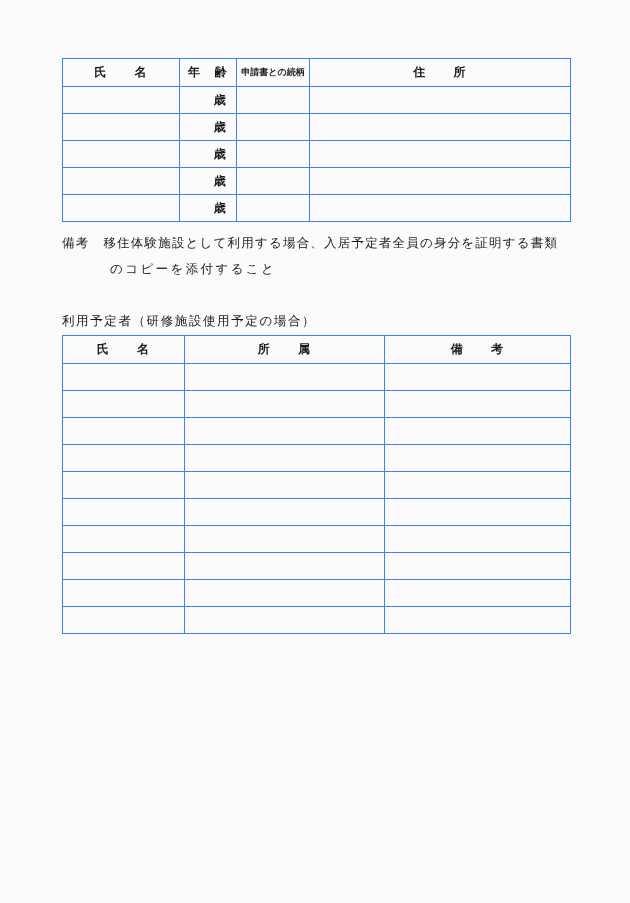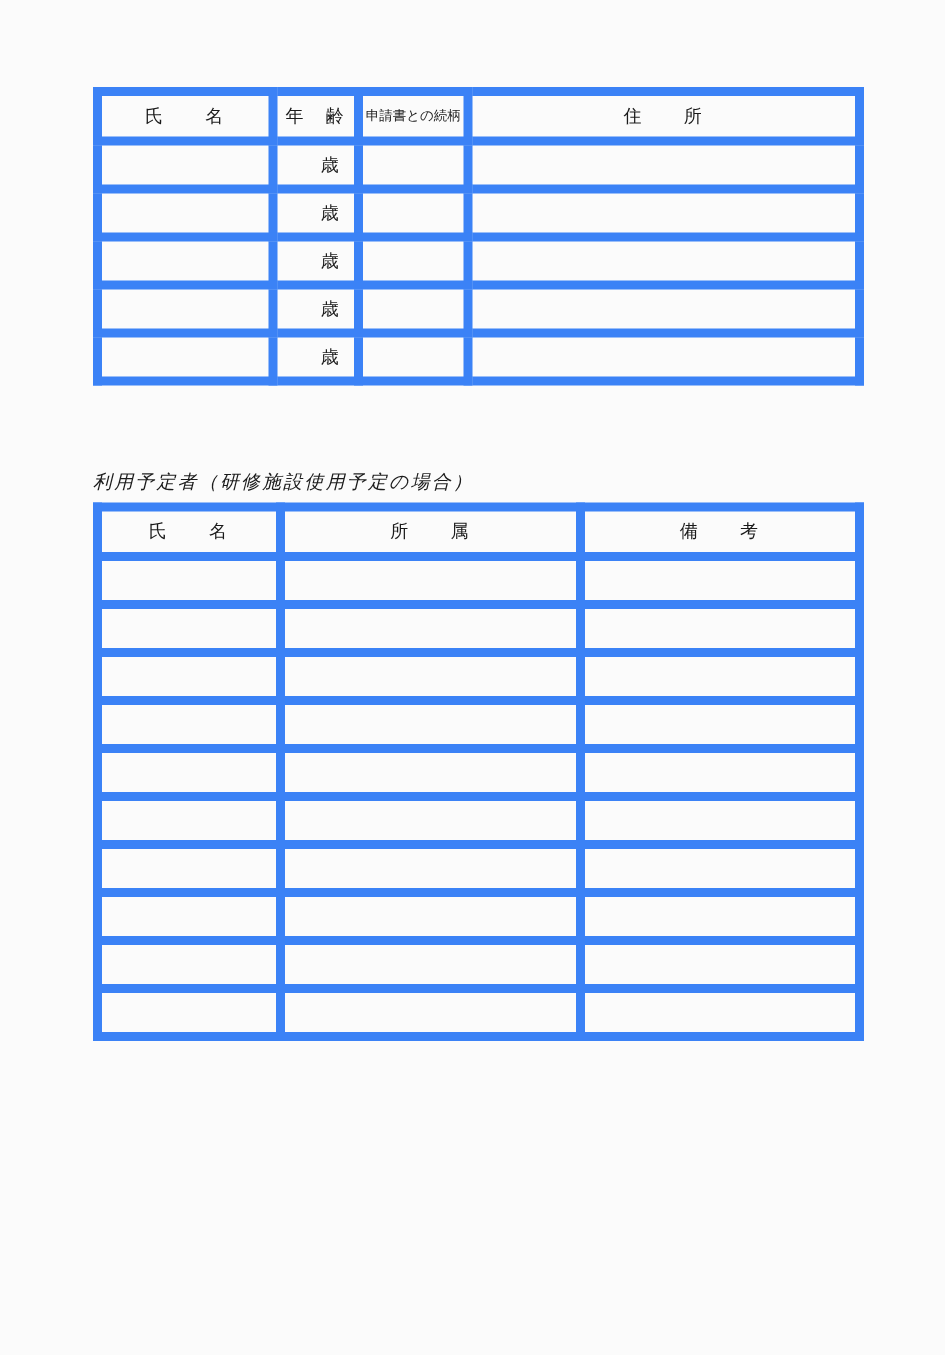--- a/index.html
+++ b/index.html
@@ -39,23 +39,23 @@
 
   .form-table {
     position: absolute;
     border-collapse: collapse;
     table-layout: fixed;
     background: #fbfbfb;
   }
 
   .form-table td,
   .form-table th {
-    border: 6px solid #3b82f6;
+    border: 1px solid #3b82f6;
     padding: 0;
-    font-weight: normal;
+    font-weight: bold;
     background: #fbfbfb;
   }
 
   .form-table th {
     height: 27px;
     font-size: 12px;
     letter-spacing: 1.4px;
     text-align: center;
     vertical-align: middle;
     color: #1a1a1a;
@@ -104,21 +104,20 @@
   #note-block .note-label {
     letter-spacing: 1.2px;
     padding-right: 14px;
   }
 
   
   #section-two-heading {
     position: absolute;
     left: 62px;
     top: 313px;
-    font-style: italic;
   }
 
   #table-training {
     left: 62px;
     top: 335px;
     width: 508px;
   }
 </style>
 </head>
 <body>
@@ -168,20 +167,24 @@
         </tr>
         <tr>
           <td class="data-cell"></td>
           <td class="data-cell age-cell">歳</td>
           <td class="data-cell"></td>
           <td class="data-cell"></td>
         </tr>
       </tbody>
   </table>
 
+  <div id="note-block">
+    <div class="note-line-1"><span class="note-label">備考</span><span>移住体験施設として利用する場合、入居予定者全員の身分を証明する書類</span></div>
+    <div class="note-line-2">のコピーを添付すること</div>
+  </div>
 
   <div class="section-heading" id="section-two-heading">利用予定者（研修施設使用予定の場合）</div>
 
   <table class="form-table" id="table-training">
     <colgroup>
       <col style="width:122px">
       <col style="width:200px">
       <col style="width:186px">
     </colgroup>
     <thead>

